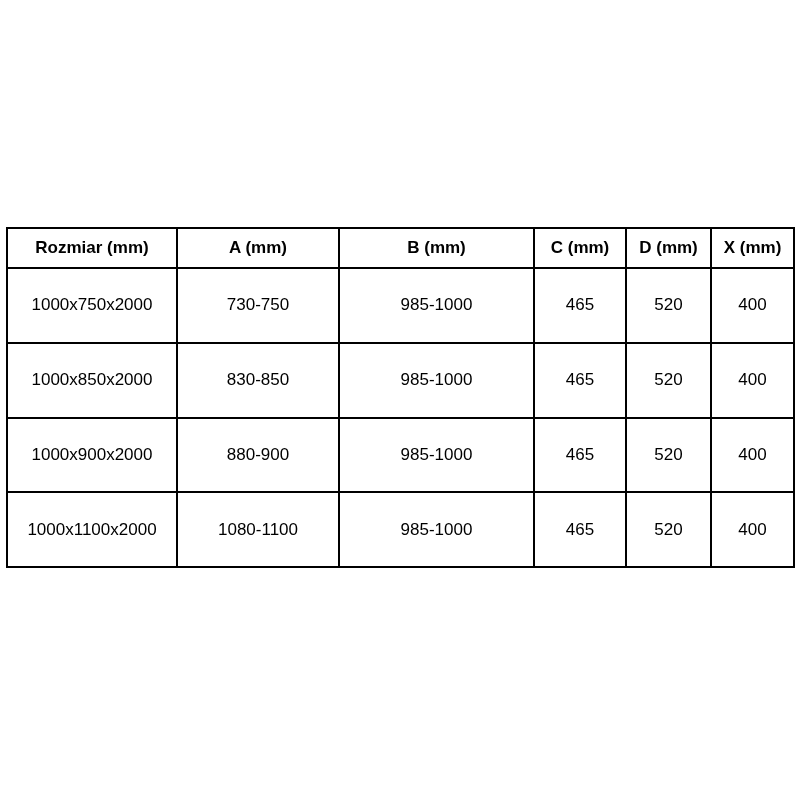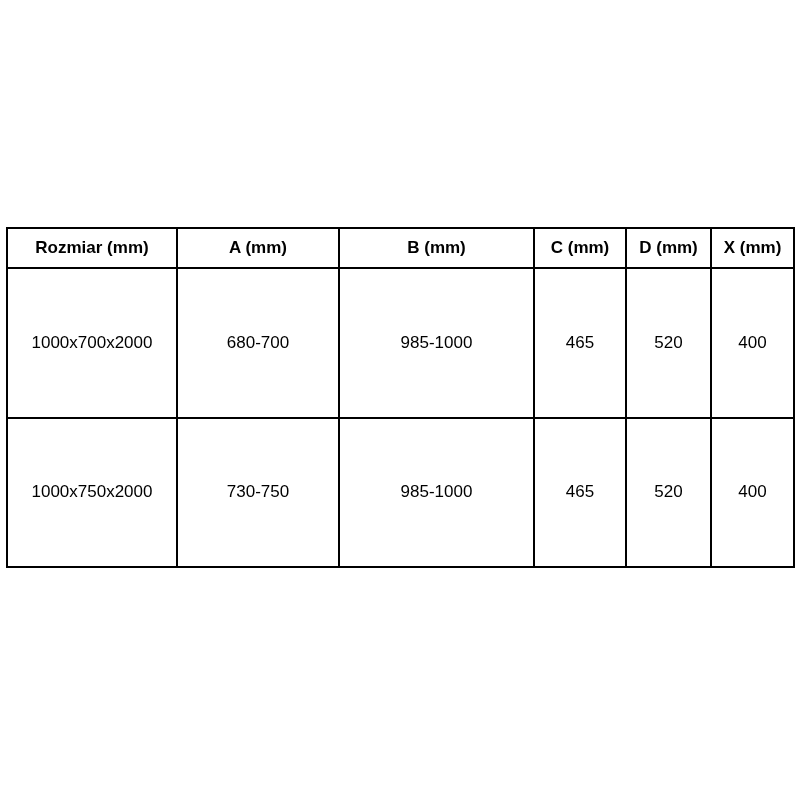--- a/index.html
+++ b/index.html
@@ -64,30 +64,46 @@
         <th>Rozmiar (mm)</th>
         <th>A (mm)</th>
         <th>B (mm)</th>
         <th>C (mm)</th>
         <th>D (mm)</th>
         <th>X (mm)</th>
       </tr>
     </thead>
     <tbody>
         <tr>
-          <td>1000x700x2000</td>
-          <td>680-700</td>
+          <td>1000x750x2000</td>
+          <td>730-750</td>
           <td>985-1000</td>
           <td>465</td>
           <td>520</td>
           <td>400</td>
         </tr>
         <tr>
-          <td>1000x750x2000</td>
-          <td>730-750</td>
+          <td>1000x850x2000</td>
+          <td>830-850</td>
+          <td>985-1000</td>
+          <td>465</td>
+          <td>520</td>
+          <td>400</td>
+        </tr>
+        <tr>
+          <td>1000x900x2000</td>
+          <td>880-900</td>
+          <td>985-1000</td>
+          <td>465</td>
+          <td>520</td>
+          <td>400</td>
+        </tr>
+        <tr>
+          <td>1000x1100x2000</td>
+          <td>1080-1100</td>
           <td>985-1000</td>
           <td>465</td>
           <td>520</td>
           <td>400</td>
         </tr>
       </tbody>
   </table>
 </div>
 
 </body></html>

